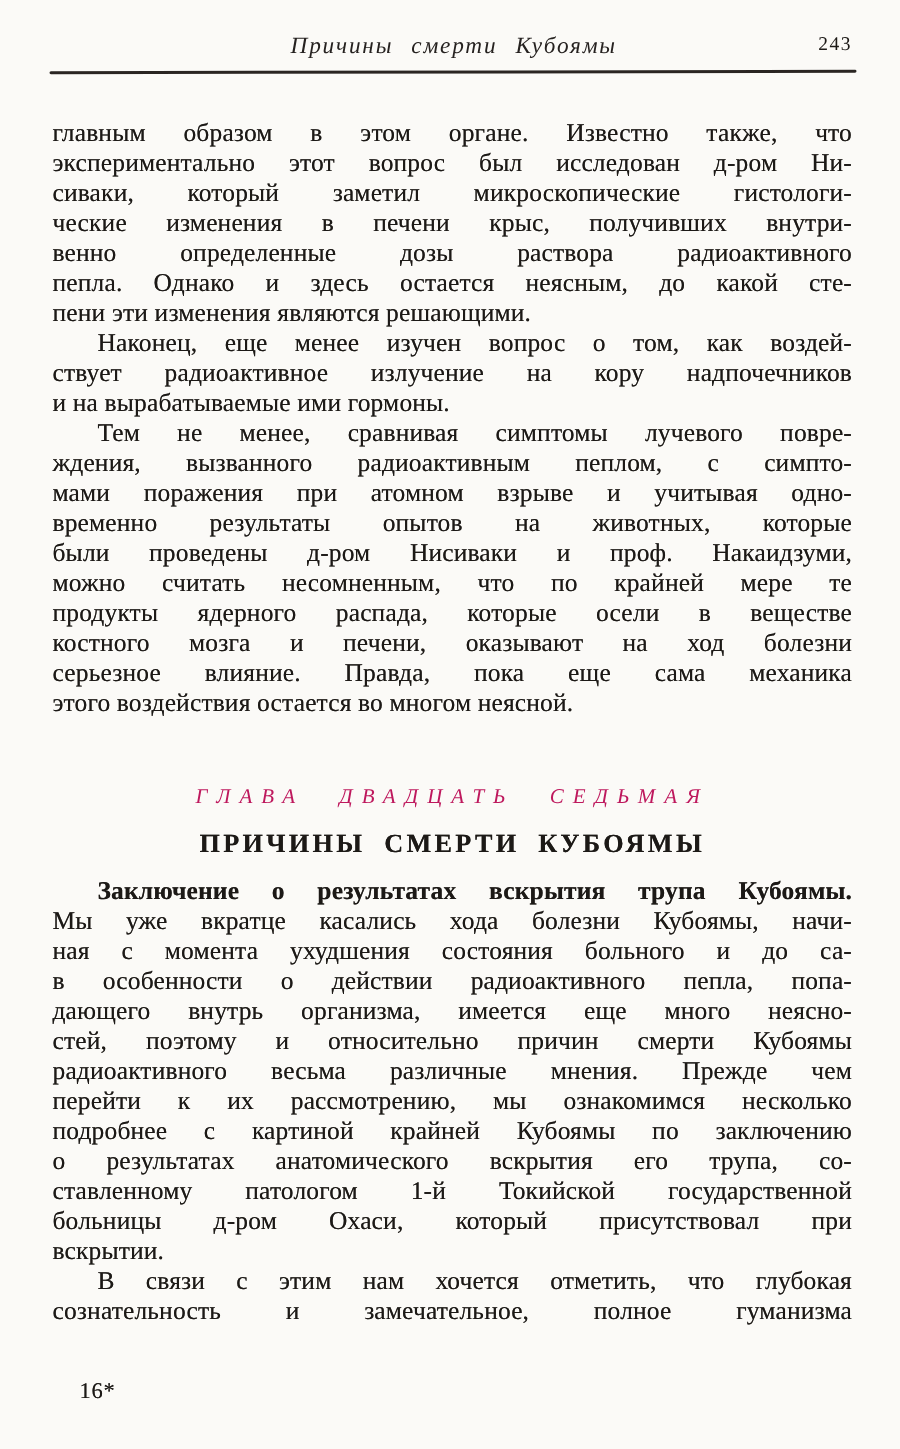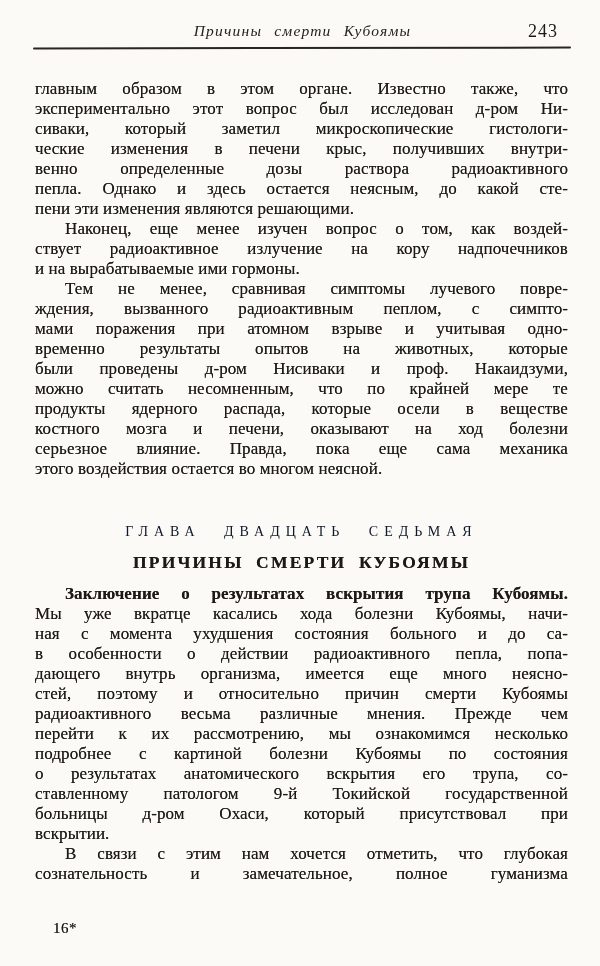--- a/index.html
+++ b/index.html
@@ -31,23 +31,23 @@
   .running-title {
     text-align: center;
     font-style: italic;
     font-size: 15.5px;
     letter-spacing: 1.2px;
     word-spacing: 7px;
     color: #262220;
   }
   .page-number {
     position: absolute;
-    right: 12px;
+    right: 2px;
     top: -1px;
-    font-size: 18px;
+    font-size: 13px;
     letter-spacing: 1px;
   }
   .head-rule {
     position: absolute;
     top: 47px;
     left: 33px;
     right: 29px;
     height: 2px;
     background: #2a2522;
     transform: rotate(-0.1deg);
@@ -80,25 +80,26 @@
 
   
   .chapter-heading {
     position: absolute;
     top: 524px;
     left: 35px;
     width: 533px;
     text-align: center;
   }
   .chapter-kicker {
+    font-style: italic;
     font-size: 14px;
     letter-spacing: 6px;
     word-spacing: 14px;
     white-space: nowrap;
-    color: #0f172a;
+    color: #be185d;
   }
   .chapter-title {
     margin-top: 12px;
     font-weight: bold;
     font-size: 17.5px;
     letter-spacing: 2.2px;
     word-spacing: 6px;
     white-space: nowrap;
     text-shadow: 0 0 0.4px rgba(28,25,22,0.8);
   }
@@ -155,23 +156,23 @@
 
   <div class="text-block text-lower">
       <div class="line indent bold">Заключение о результатах вскрытия трупа Кубоямы.</div>
       <div class="line">Мы уже вкратце касались хода болезни Кубоямы, начи-</div>
       <div class="line">ная с момента ухудшения состояния больного и до са-</div>
       <div class="line">в особенности о действии радиоактивного пепла, попа-</div>
       <div class="line">дающего внутрь организма, имеется еще много неясно-</div>
       <div class="line">стей, поэтому и относительно причин смерти Кубоямы</div>
       <div class="line">радиоактивного весьма различные мнения. Прежде чем</div>
       <div class="line">перейти к их рассмотрению, мы ознакомимся несколько</div>
-      <div class="line">подробнее с картиной болезни Кубоямы по состояния</div>
+      <div class="line">подробнее с картиной крайней Кубоямы по заключению</div>
       <div class="line">о результатах анатомического вскрытия его трупа, со-</div>
-      <div class="line">ставленному патологом 9-й Токийской государственной</div>
+      <div class="line">ставленному патологом 1-й Токийской государственной</div>
       <div class="line">больницы д-ром Охаси, который присутствовал при</div>
       <div class="line para-end">вскрытии.</div>
       <div class="line indent">В связи с этим нам хочется отметить, что глубокая</div>
       <div class="line">сознательность и замечательное, полное гуманизма</div>
     </div>
 
   <div class="footer-mark">16*</div>
 
 </div>
 

